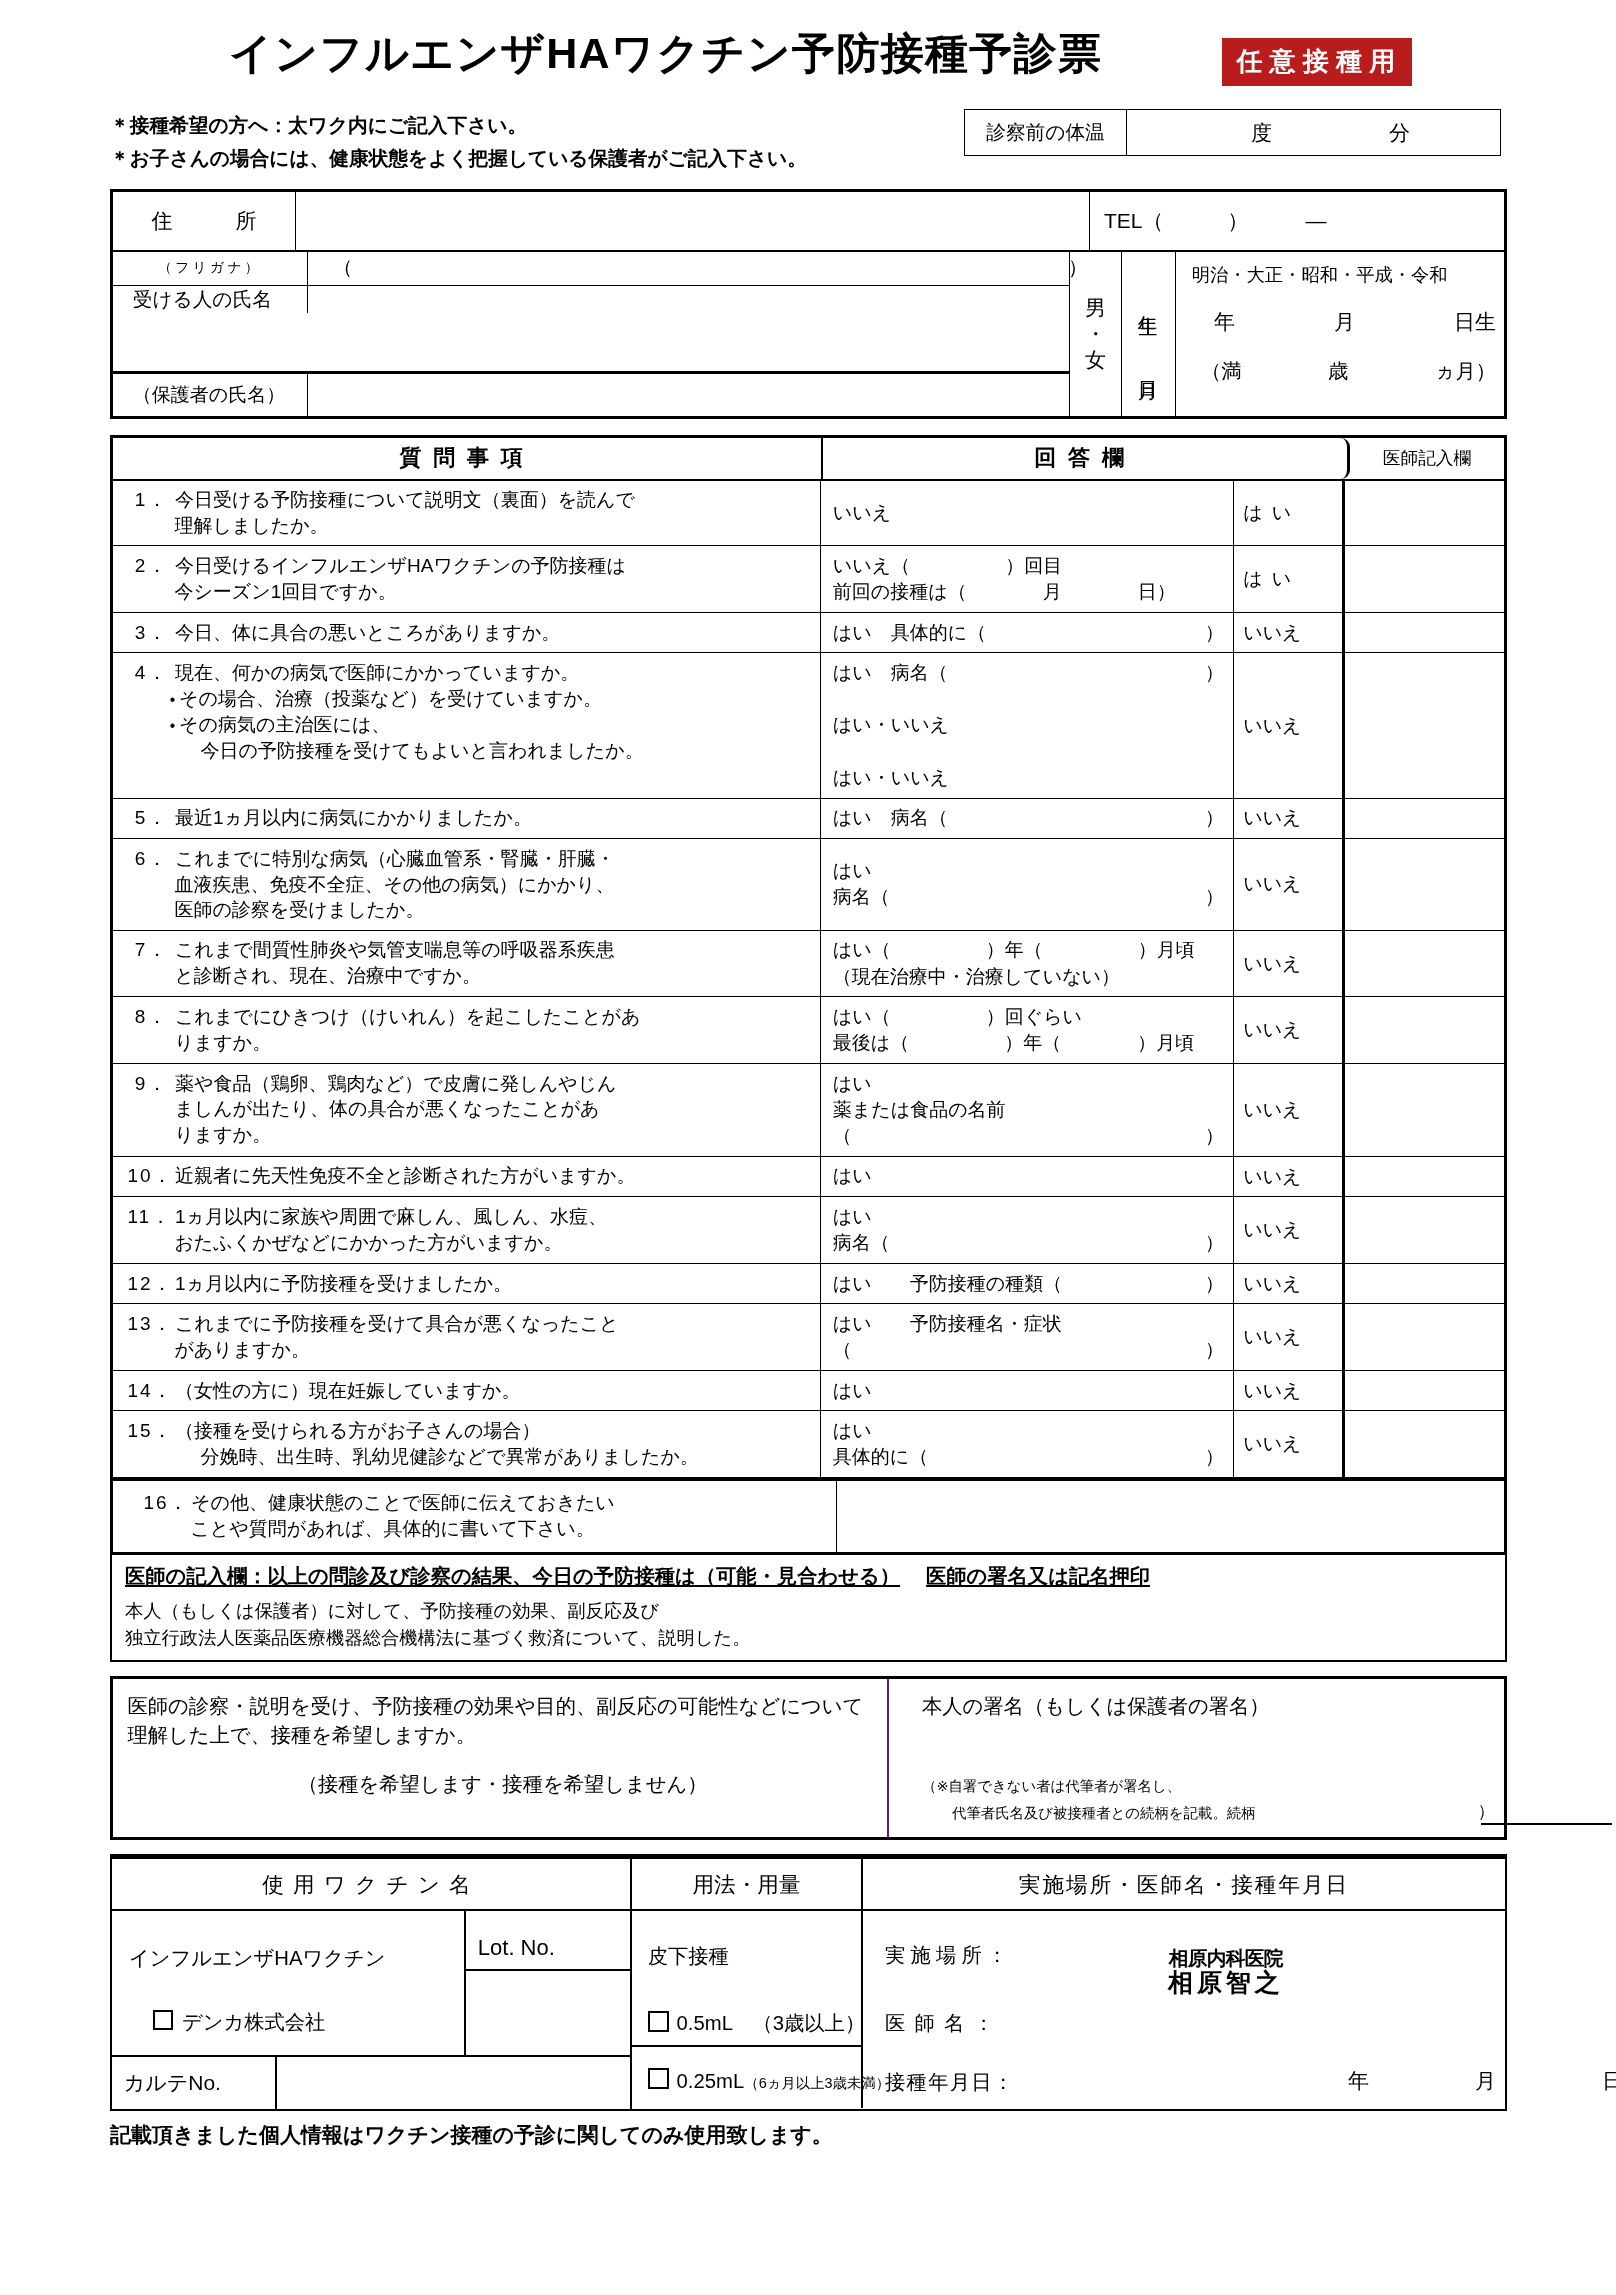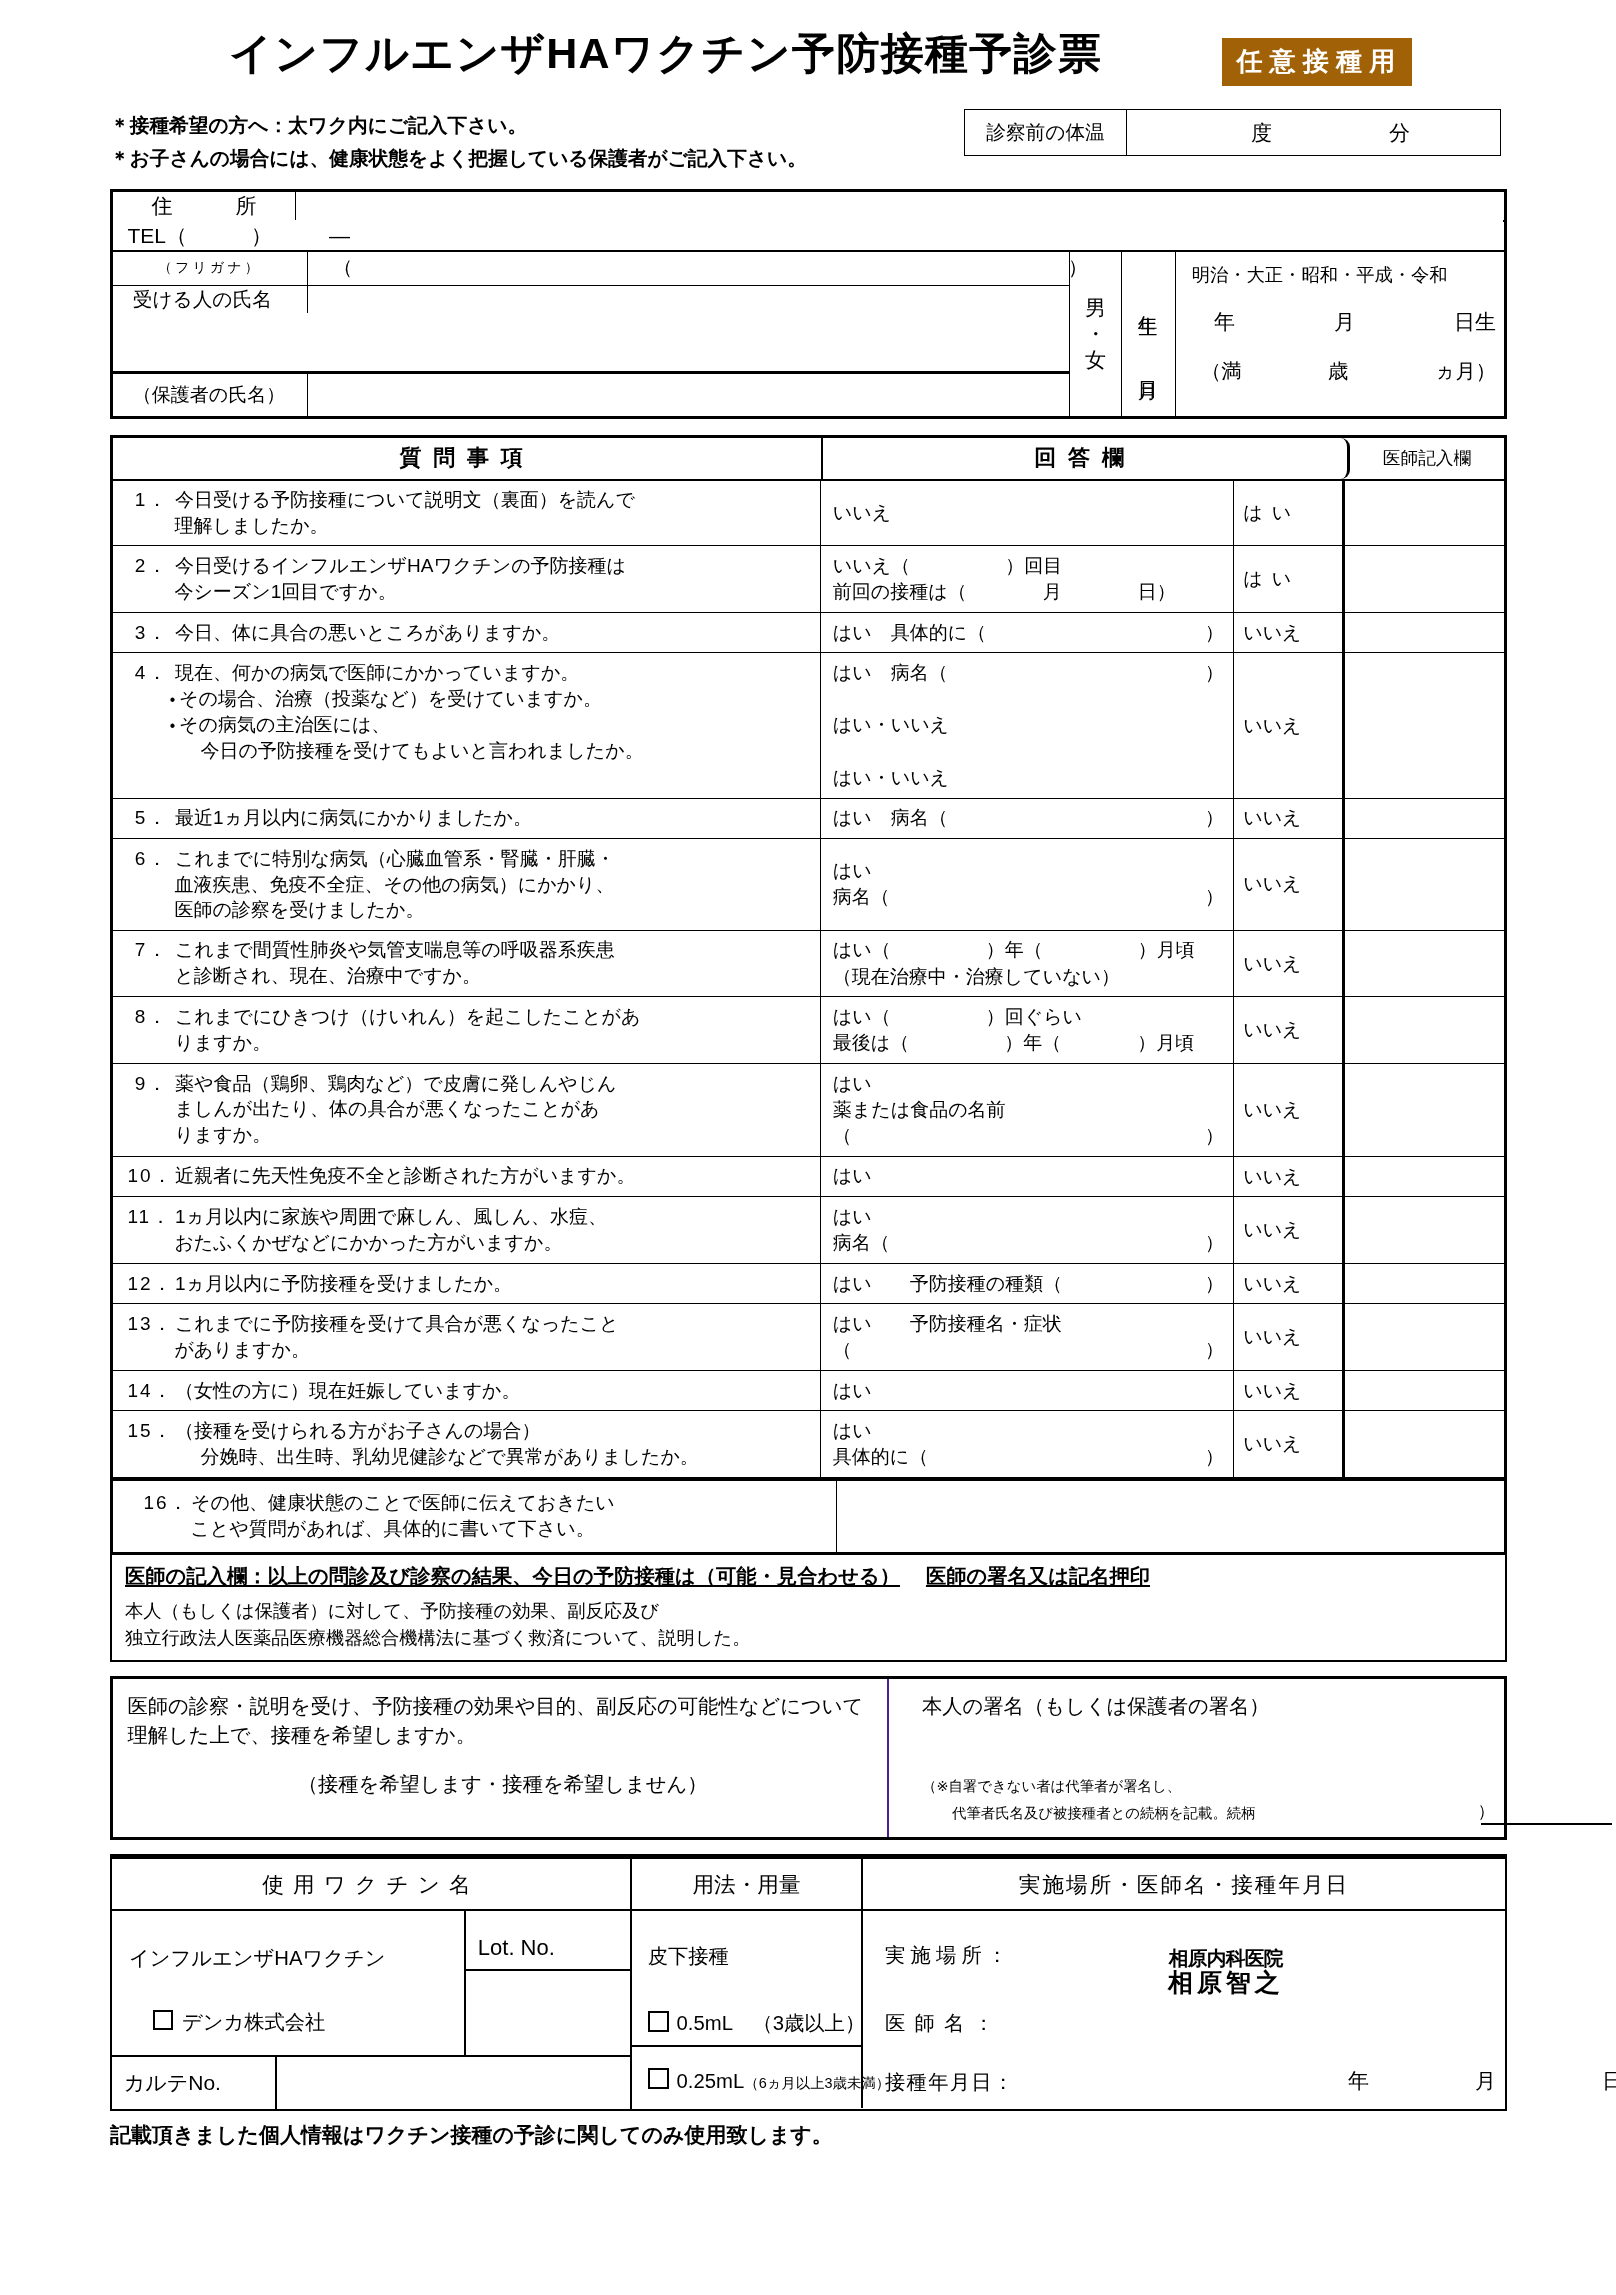--- a/index.html
+++ b/index.html
@@ -13,21 +13,21 @@
 
   
   .title-row{position:relative;height:92px;margin-top:19.7px;}
   .main-title{
     position:absolute;left:229px;top:5.2px;
     font-size:43px;font-weight:bold;letter-spacing:1.3px;
     white-space:nowrap;
   }
   .badge{
     position:absolute;left:1222px;top:18.3px;
-    background:#a16207;color:#fff;
+    background:#b91c1c;color:#fff;
     font-size:26px;font-weight:bold;letter-spacing:7.2px;
     padding:5.9px 9.2px 7.2px 14.4px;
     white-space:nowrap;
   }
 
   
   .notes-block{position:relative;height:72px;}
   .note{
     position:absolute;left:110px;font-size:19.7px;white-space:nowrap;font-weight:bold;
   }
@@ -43,21 +43,21 @@
   }
   .temp-field{width:373px;position:relative;}
   .temp-field .d{position:absolute;left:124px;top:50%;transform:translateY(-50%);font-size:21px;}
   .temp-field .m{position:absolute;left:262px;top:50%;transform:translateY(-50%);font-size:21px;}
 
   
   .ident{
     position:relative;margin:5.2px 0 0 110px;width:1397px;
     border:3.3px solid #000;box-sizing:border-box;
   }
-  .ident-row1{display:flex;height:58px;border-bottom:2px solid #000;flex-direction:column;}
+  .ident-row1{display:flex;height:58px;border-bottom:2px solid #000;}
   .ident-lbl{
     width:183px;flex:none;display:flex;align-items:center;justify-content:space-around;
     font-size:21px;border-right:1.3px solid #000;padding:0 27.5px;box-sizing:border-box;
   }
   .ident-val{flex:1;border-right:1.3px solid #000;}
   .tel-cell{width:400px;flex:none;display:flex;align-items:center;font-size:21px;padding-left:14.4px;position:relative;}
   .tel-cell .paren2{position:absolute;left:138px;}
   .tel-cell .dash{position:absolute;left:216px;}
 
   .ident-row2{display:flex;}

